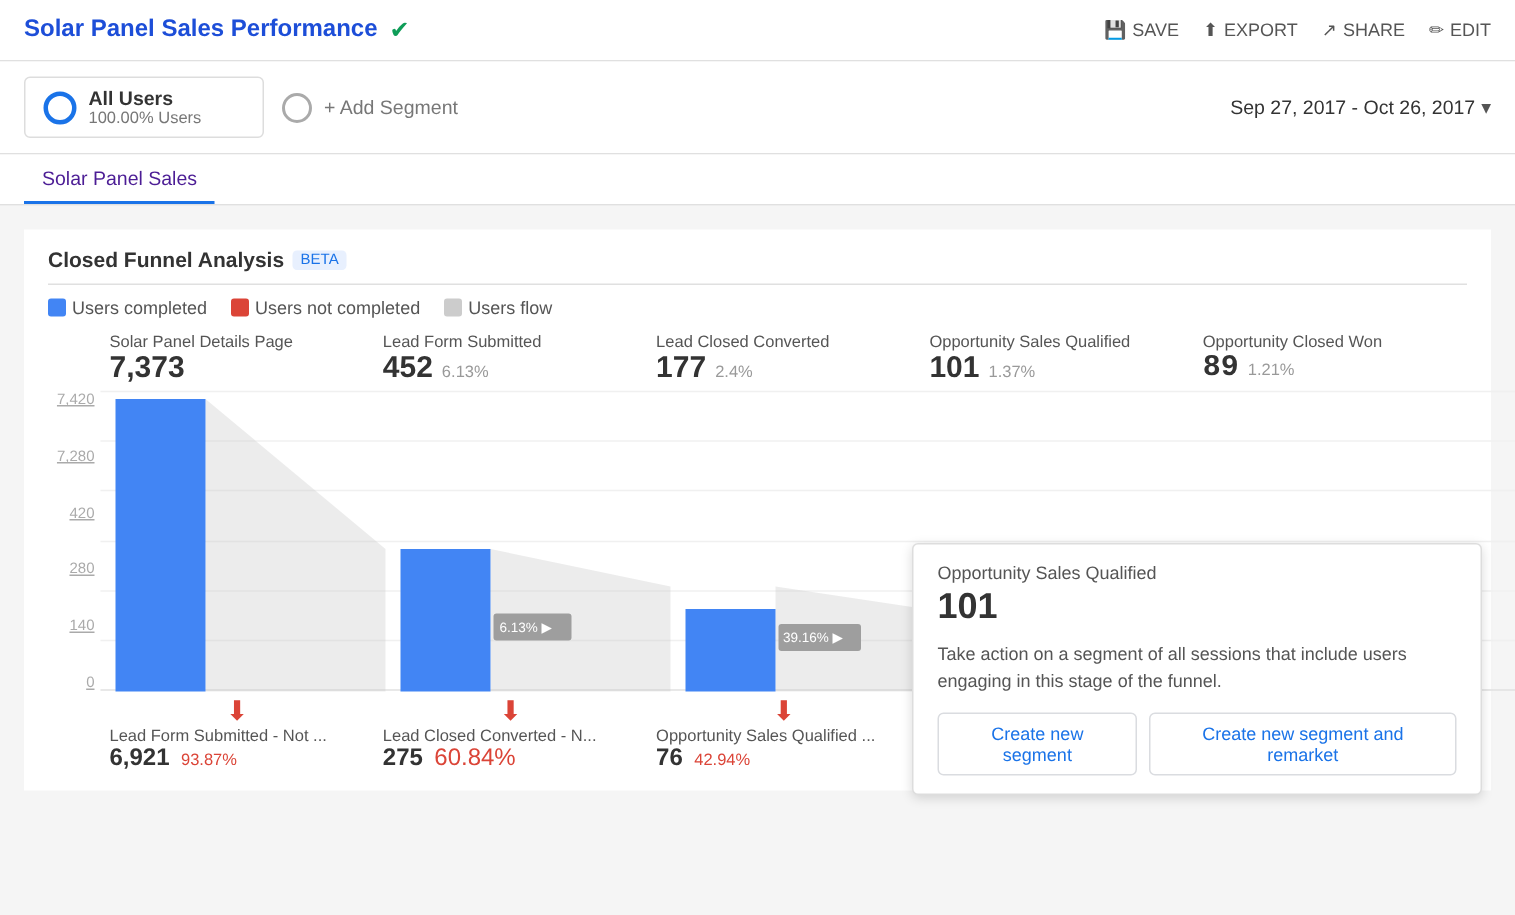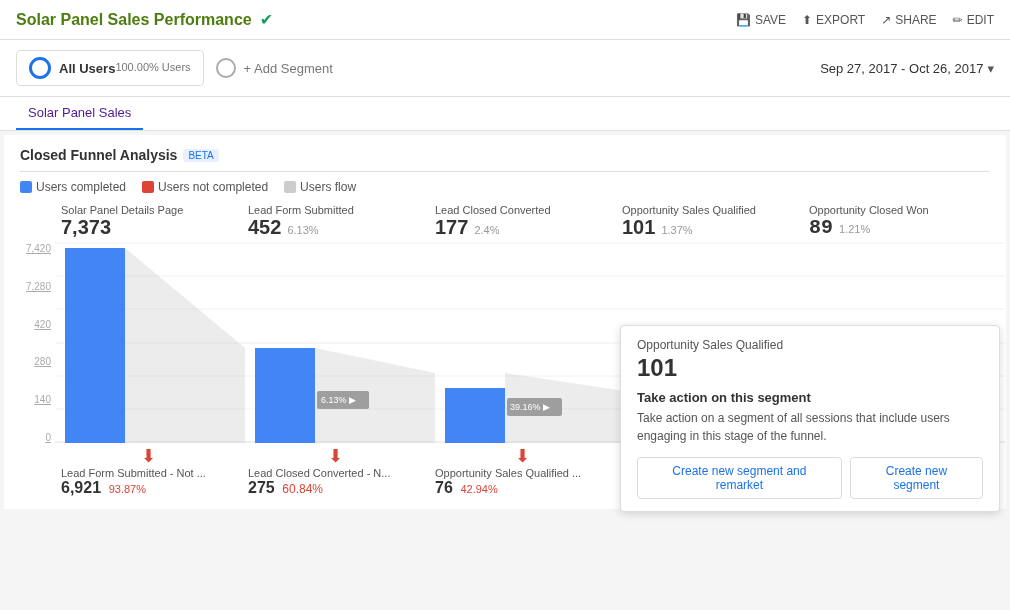--- a/index.html
+++ b/index.html
@@ -1,44 +1,44 @@
 <!DOCTYPE html>
 <html><head>
   <meta charset="utf-8">
   <style>
     * { box-sizing: border-box; margin: 0; padding: 0; }
     body { font-family: Arial, sans-serif; font-size: 13px; background: #f5f5f5; color: #333; width: 1010px; height: 610px; overflow: hidden; }
     
     
     .header { display: flex; align-items: center; justify-content: space-between; padding: 10px 16px; background: #fff; border-bottom: 1px solid #e0e0e0; }
     .header-left { display: flex; align-items: center; gap: 8px; }
-    .header-title { font-size: 16px; font-weight: bold; color: #4d7c0f; text-align: right; }
+    .header-title { font-size: 16px; font-weight: bold; color: #1d4ed8; text-align: right; }
     .verified-icon { color: #0f9d58; font-size: 16px; }
     .header-actions { display: flex; align-items: center; gap: 16px; }
     .header-action { display: flex; align-items: center; gap: 4px; font-size: 12px; color: #555; cursor: pointer; }
 
     
     .segment-bar { display: flex; align-items: center; padding: 10px 16px; background: #fff; border-bottom: 1px solid #e0e0e0; }
     .segment-item { display: flex; align-items: center; gap: 8px; padding: 6px 12px; border: 1px solid #ddd; border-radius: 4px; background: #fff; margin-right: 12px; min-width: 160px; }
     .segment-circle { width: 22px; height: 22px; border-radius: 50%; border: 3px solid #1a73e8; background: transparent; flex-shrink: 0; }
-    .segment-info { display: flex; flex-direction: row; }
+    .segment-info { display: flex; flex-direction: column; }
     .segment-name { font-size: 13px; font-weight: bold; color: #333; }
     .segment-pct { font-size: 11px; color: #777; }
     .add-segment { display: flex; align-items: center; gap: 8px; color: #777; cursor: pointer; }
     .add-segment-circle { width: 20px; height: 20px; border-radius: 50%; border: 2px solid #aaa; background: transparent; }
     .date-range { margin-left: auto; font-size: 13px; color: #333; display: flex; align-items: center; gap: 4px; cursor: pointer; }
     .date-caret { color: #555; }
 
     
     .tab-bar { padding: 0 16px; background: #fff; border-bottom: 1px solid #e0e0e0; }
     .tab { display: inline-block; padding: 8px 12px; font-size: 13px; cursor: pointer; border-bottom: 2px solid transparent; color: #333; }
     .tab.active { border-bottom: 2px solid #1a73e8; color: #4c1d95; font-weight: normal; }
 
     
-    .main { background: #fff; margin: 4px; padding: 12px 16px; }
+    .main { background: #fff; margin: 16px; padding: 12px 16px; }
     .section-title { font-size: 14px; font-weight: bold; color: #333; display: flex; align-items: center; gap: 6px; margin-bottom: 8px; }
     .beta-badge { font-size: 10px; background: #e8f0fe; color: #1a73e8; padding: 1px 5px; border-radius: 3px; font-weight: normal; }
     
     
     .legend { display: flex; align-items: center; gap: 16px; margin-bottom: 10px; font-size: 12px; color: #555; }
     .legend-item { display: flex; align-items: center; gap: 4px; text-align: center; }
     .legend-dot { width: 12px; height: 12px; border-radius: 2px; }
     .legend-dot.blue { background: #4285f4; }
     .legend-dot.red { background: #db4437; }
     .legend-dot.gray { background: #ccc; }
@@ -244,21 +244,21 @@
         <div style="font-size:11px;color:#555;white-space:nowrap;overflow:hidden;text-overflow:ellipsis;">Lead Form Submitted - Not ...</div>
         <div>
           <span style="font-size:16px;font-weight:bold;color:#333;">6,921</span>
           <span style="font-size:11px;color:#db4437;margin-left:4px;">93.87%</span>
         </div>
       </div>
       <div style="flex:1;padding:0 6px;">
         <div style="font-size:11px;color:#555;white-space:nowrap;overflow:hidden;text-overflow:ellipsis;">Lead Closed Converted - N...</div>
         <div>
           <span style="font-size:16px;font-weight:bold;color:#333;">275</span>
-          <span style="font-size:12px;color:#db4437;margin-left:4px;">60.84%</span>
+          <span style="font-size:16px;color:#db4437;margin-left:4px;">60.84%</span>
         </div>
       </div>
       <div style="flex:1;padding:0 6px;">
         <div style="font-size:11px;color:#555;white-space:nowrap;overflow:hidden;text-overflow:ellipsis;">Opportunity Sales Qualified ...</div>
         <div>
           <span style="font-size:16px;font-weight:bold;color:#333;">76</span>
           <span style="font-size:11px;color:#db4437;margin-left:4px;">42.94%</span>
         </div>
       </div>
       <div style="flex:1;padding:0 6px;">
@@ -266,22 +266,21 @@
         <div>
           <span style="font-size:16px;font-weight:bold;color:#333;">12</span>
         </div>
       </div>
       <div style="flex:1;padding:0 6px;">
       </div>
 
       <div class="tooltip-popup" style="position:absolute;right:-10px;bottom:-15px;width:380px;">
         <div class="tooltip-stage">Opportunity Sales Qualified</div>
         <div class="tooltip-value">101</div>
-        <div class="tooltip-action-title">Take action on this segment</div>
         <div class="tooltip-desc">Take action on a segment of all sessions that include users engaging in this stage of the funnel.</div>
         <div class="tooltip-buttons">
+          <button class="tooltip-btn">Create new segment</button>
           <button class="tooltip-btn">Create new segment and remarket</button>
-          <button class="tooltip-btn">Create new segment</button>
         </div>
       </div>
     </div>
   </div>
 </div>
 
 </body></html>

